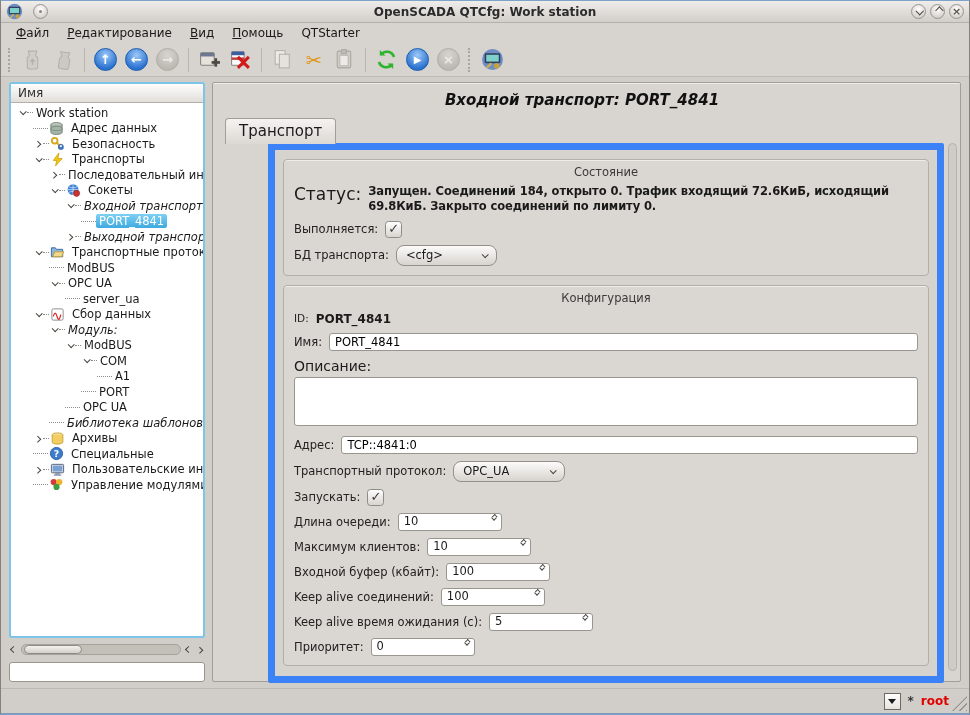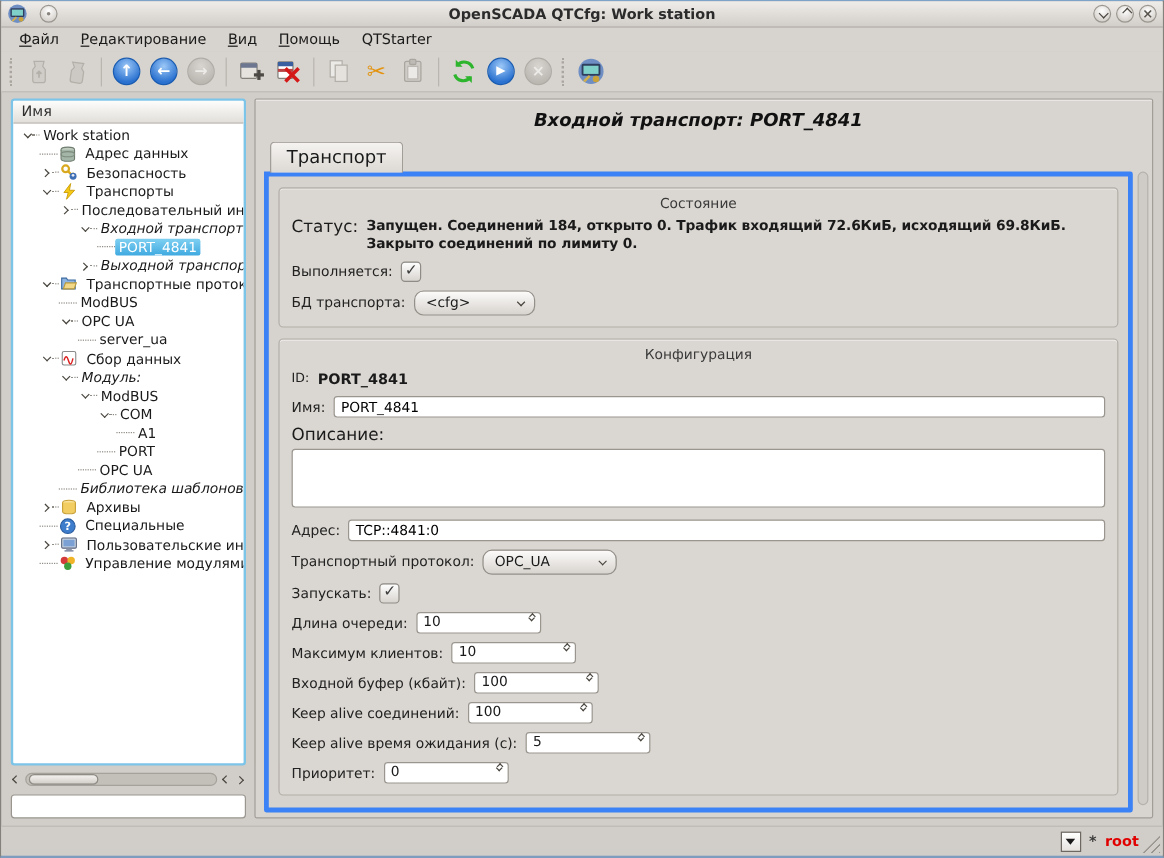--- a/index.html
+++ b/index.html
@@ -75,32 +75,32 @@
                   font:12px "DejaVu Sans","Liberation Sans",sans-serif; padding:0 5px; width:100%; }
 
   
   .right-panel { flex:1; border:1px solid #a19d97; border-radius:2px; background:#d8d4cf;
                  box-shadow:inset 0 1px 0 rgba(255,255,255,.6); display:flex; flex-direction:column;
                  padding:3px 16px 8px 7px; position:relative; }
   .panel-title { text-align:center; font-size:15px; font-weight:bold; font-style:italic; padding:5px 0 8px; color:#111; }
   .tabbar { display:flex; padding-left:5px; }
   .tab { padding:3px 13px 4px; background:linear-gradient(#f5f3f1,#dcd8d3); border:1px solid #a19d97;
          border-bottom:none; border-radius:4px 4px 0 0; position:relative; top:1px; z-index:2; font-size:15px; }
-  .tabpane { flex:1; border:4px solid #3b82f6; background:#d6d2cd; border-radius:0 2px 2px 2px;
-             padding:9px 8px 10px; display:flex; flex-direction:column; }
+  .tabpane { flex:1; border:7px solid #3b82f6; background:#d6d2cd; border-radius:0 2px 2px 2px;
+             padding:9px 8px 10px; display:flex; flex-direction:column;margin-left:48px; }
   .vscroll { position:absolute; right:3px; top:60px; bottom:10px; width:9px;
              background:#cfcbc6; border:1px solid #b5b1ab; border-radius:5px; }
 
   .groupbox { border:1px solid #b2aea8; border-radius:4px; background:#dad6d1;
               box-shadow:inset 0 1px 0 rgba(255,255,255,.55); padding:3px 10px 9px; }
   .gtitle { text-align:center; color:#3a3a3a; font-size:11.5px; padding:2px 0 3px; }
   .frow { display:flex; align-items:center; margin-top:7px; }
   .frow > label { margin-right:7px; white-space:nowrap; font-size:11.5px; color:#222; }
   .statusrow { display:flex; align-items:flex-start; margin-top:2px; }
-  .statusrow > label { margin-right:7px; font-size:14px; flex:none; }
+  .statusrow > label { margin-right:7px; font-size:17px; flex:none; }
   .status-val { font-weight:bold; font-size:11.5px; line-height:1.3; letter-spacing:-.1px; }
 
   .checkbox { width:17px; height:17px; border:1px solid #8f8b85; border-radius:3.5px;
               background:linear-gradient(#fefefe,#d8d4cf); display:flex; align-items:center; justify-content:center; }
   .checkbox.checked::after { content:"✓"; font-size:13px; font-weight:bold; color:#3c3c3c; margin-top:-2px; }
 
   .combo { height:21px; border:1px solid #938f89; border-radius:8px;
            background:linear-gradient(#fcfbfa,#d7d3ce); display:flex; align-items:center; padding:0 9px; }
   .combo .cval { font-size:11.5px; }
   .combo .chev { margin-left:auto; width:5px; height:5px; }
@@ -305,20 +305,33 @@
                 </svg></span>
               <span class="t-lbl">Транспорты</span>
             </div>
             <div class="tree-row">
               <span class="t-ind" style="width: 34px;"></span>
               <span class="t-exp">
                 <span class="chev right"></span>
               </span>
               <span class="t-dash" style="width: 6px;"></span>
               <span class="t-lbl">Последовательный интерфейс</span>
+            </div>
+            <div class="tree-row">
+              <span class="t-ind" style="width: 34px;"></span>
+              <span class="t-exp">
+                <span class="chev down"></span>
+              </span>
+              <span class="t-dash" style="width: 6px;"></span>
+              <span class="t-ic"><svg viewBox="0 0 16 16">
+                  <circle cx="7.5" cy="7" r="5.8" fill="#3f7fd2"></circle>
+                  <path d="M1.7 7h11.6M7.5 1.2v11.6M3 4c2.8 1.4 6.2 1.4 9 0M3 10c2.8-1.4 6.2-1.4 9 0" stroke="#cfe4ff" stroke-width=".8" fill="none"></path>
+                  <circle cx="11.3" cy="11" r="3.3" fill="#cc3333" stroke="#8f1f1f" stroke-width=".6"></circle>
+                </svg></span>
+              <span class="t-lbl">Сокеты</span>
             </div>
             <div class="tree-row it">
               <span class="t-ind" style="width: 50px;"></span>
               <span class="t-exp">
                 <span class="chev down"></span>
               </span>
               <span class="t-dash" style="width: 6px;"></span>
               <span class="t-lbl">Входной транспорт:</span>
             </div>
             <div class="tree-row sel">

